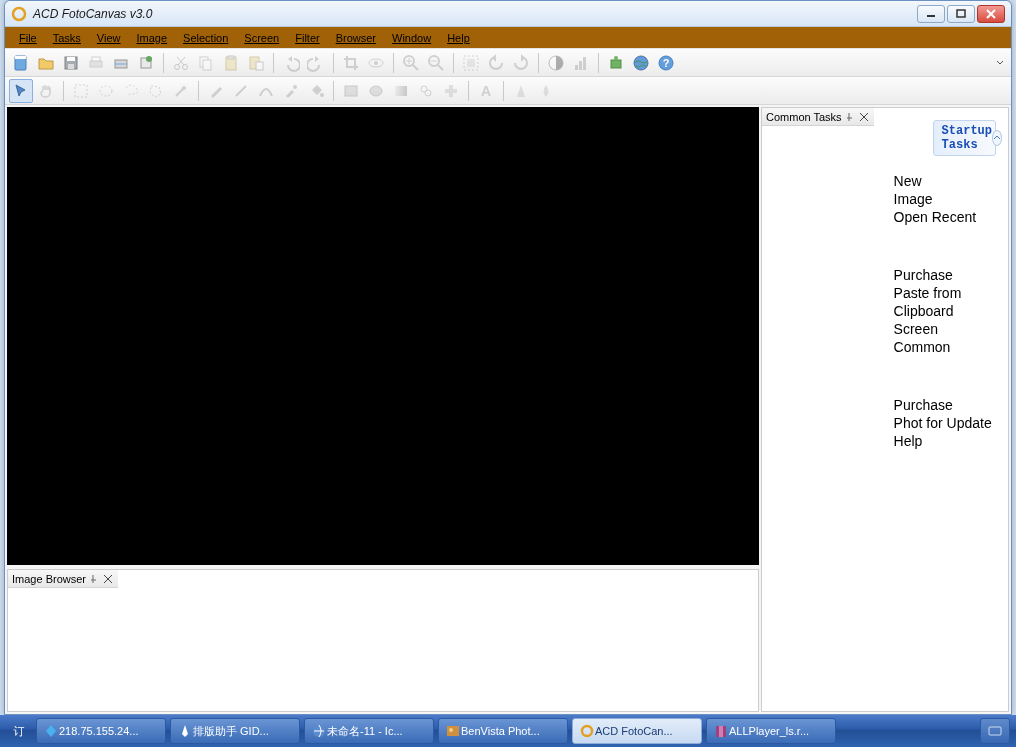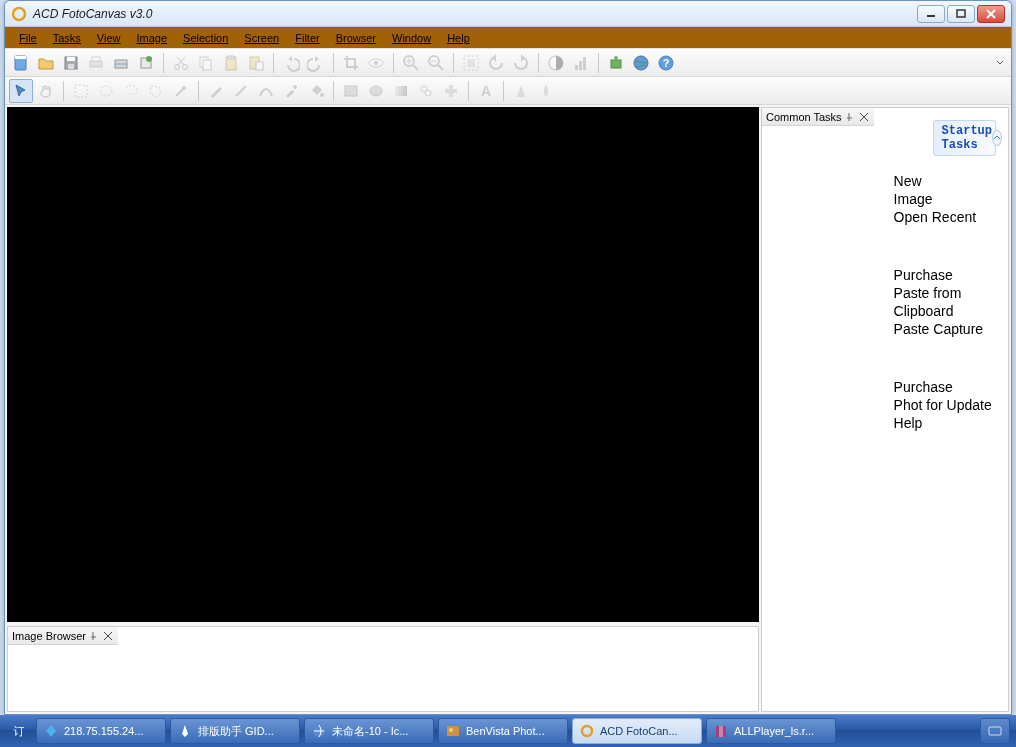--- a/index.html
+++ b/index.html
@@ -120,21 +120,21 @@
   padding: 0 4px;
   font-size: 11px;
 }
 .panel-header .spacer { flex:1; }
 .panel-header .pin, .panel-header .close-x {
   width: 12px; height: 12px;
   display:flex; align-items:center; justify-content:center;
   margin-left: 2px;
 }
 .image-browser {
-  height: 86px;
+  height: 143px;
   margin: 2px;
 }
 .image-browser .body { flex:1; background:#fff; }
 .right-panel {
   width: 248px;
   margin: 2px 2px 2px 0;
 }
 .right-panel .body {
   flex:1;
   padding: 12px;
@@ -179,21 +179,20 @@
   height: 26px;
   min-width: 130px;
   max-width: 150px;
   background: linear-gradient(#6a95d4,#3a6bb6);
   border:1px solid #2b5aa2;
   border-radius:3px;
   display:flex; align-items:center;
   padding: 0 6px;
   color:#fff;
   font-size:11px;
-  gap:5px;
   overflow:hidden;
 }
 .task.active {
   background: linear-gradient(#e2ecf9,#c7daf2);
   color:#1a3d72;
   border-color:#8cadd8;
 }
 .task .ticon { width:16px;height:16px; flex-shrink:0; display:flex;align-items:center;justify-content:center;}
 .task .tlabel { overflow:hidden; text-overflow:ellipsis; white-space:nowrap; }
 .tray {
@@ -587,21 +586,21 @@
             </span>
         </div>
         <div class="link-group">
           <a>New</a>
           <a>Image</a>
           <a>Open Recent</a>
         </div>
         <div class="link-group">
           <a>Purchase</a>
           <a>Paste from Clipboard</a>
-          <a>Paste Capture</a>
+          <a>Screen Common</a>
         </div>
         <div class="link-group">
           <a>Purchase</a>
           <a>Phot for Update</a>
           <a>Help</a>
         </div>
       </div>
     </div>
   </div>
 </div>
@@ -624,21 +623,21 @@
       </span>
     <span class="tlabel">排版助手 GID...</span>
   </div>
   <div class="task">
     <span class="ticon">
         <svg width="16" height="16">
           <circle cx="8" cy="8" r="6" fill="#5a8ad0"></circle>
           <path d="M3 8h10M8 2q4 6 0 12" stroke="#fff" fill="none"></path>
         </svg>
       </span>
-    <span class="tlabel">未命名-10 - Ic...</span>
+    <span class="tlabel">未命名-11 - Ic...</span>
   </div>
   <div class="task">
     <span class="ticon">
         <svg width="16" height="16">
           <rect x="2" y="3" width="12" height="10" fill="#d09040"></rect>
           <circle cx="6" cy="7" r="2" fill="#f0d080"></circle>
         </svg>
       </span>
     <span class="tlabel">BenVista Phot...</span>
   </div>

